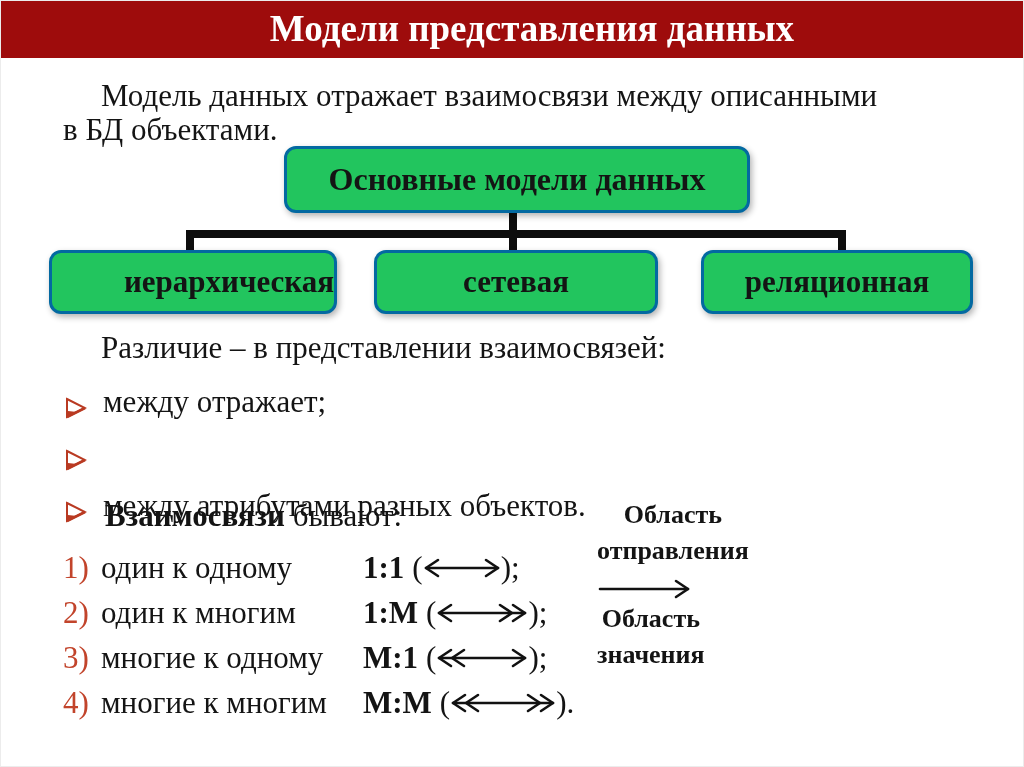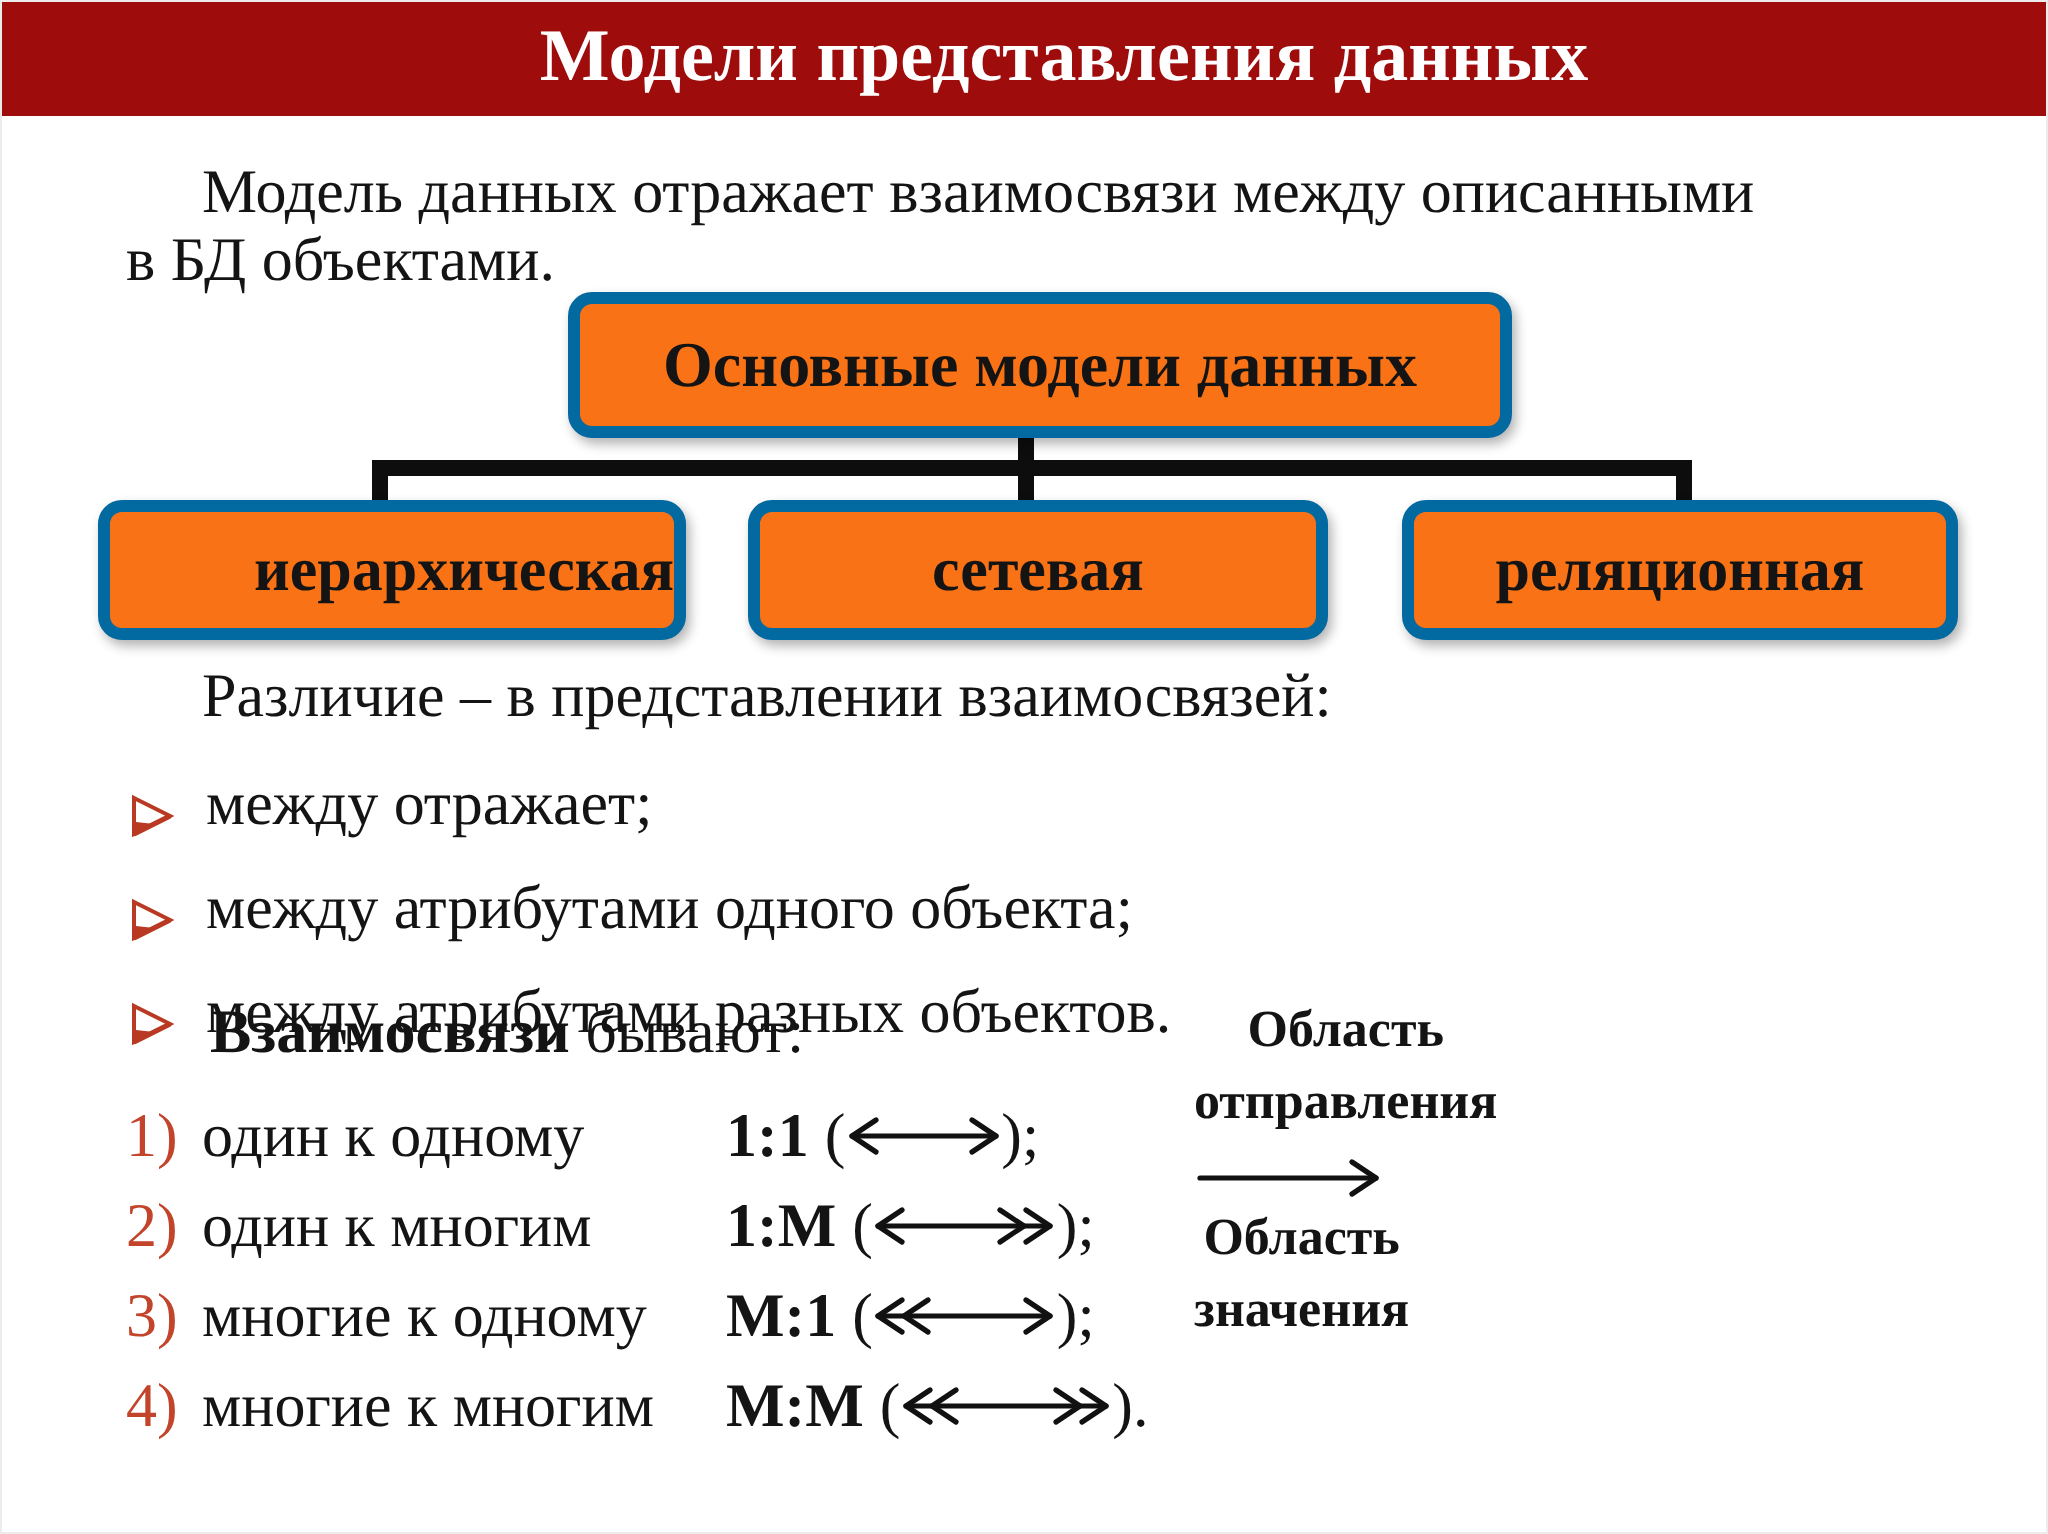--- a/index.html
+++ b/index.html
@@ -11,21 +11,21 @@
   
   .band{
     position:absolute;left:0;top:0;width:100%;height:57px;background:#9E0C0C;
     color:#ffffff;text-align:center;font-weight:bold;font-size:37px;line-height:56px;padding-left:20px;
   }
   
   .intro{position:absolute;left:62px;top:66px;width:910px;font-size:31px;line-height:34px;margin-top:12px;}
   .intro .l1{text-indent:38px;}
   
   .node{
-    position:absolute;background:#f97316;border:6px solid #0369a1;border-radius:12px;
+    position:absolute;background:#22c55e;border:3px solid #0369a1;border-radius:12px;
     display:flex;align-items:center;justify-content:center;font-weight:bold;
     box-shadow:2px 3px 6px rgba(0,0,0,0.30);
   }
   .node-root{left:283px;top:145px;width:460px;height:61px;font-size:32px;}
   .node-c{top:249px;height:58px;font-size:31px;}
   .node-c1{left:48px;width:282px;justify-content:flex-end;}
   .node-c2{left:373px;width:278px;}
   .node-c3{left:700px;width:266px;}
   .conn{position:absolute;background:#0d0d0d;}
   .conn-vmain{left:508px;top:206px;width:8px;height:30px;}
@@ -97,21 +97,20 @@
             <path d="M2,20 L12,15 3,14 Z" fill="#B93A22"></path>
           </svg></span>
       <span>между отражает;</span>
     </div>
     <div class="bullet">
       <span class="ic"><svg width="22" height="22" viewBox="0 0 22 22">
             <polygon points="2,2 20,11 2,20" fill="#ffffff" stroke="#B93A22" stroke-width="2"></polygon>
             <path d="M2,20 L20,11" stroke="#B93A22" stroke-width="2.6" fill="none"></path>
             <path d="M2,20 L12,15 3,14 Z" fill="#B93A22"></path>
           </svg></span>
-      <span>между атрибутами одного объекта;</span>
     </div>
     <div class="bullet">
       <span class="ic"><svg width="22" height="22" viewBox="0 0 22 22">
             <polygon points="2,2 20,11 2,20" fill="#ffffff" stroke="#B93A22" stroke-width="2"></polygon>
             <path d="M2,20 L20,11" stroke="#B93A22" stroke-width="2.6" fill="none"></path>
             <path d="M2,20 L12,15 3,14 Z" fill="#B93A22"></path>
           </svg></span>
       <span>между атрибутами разных объектов.</span>
     </div>
   </div>

